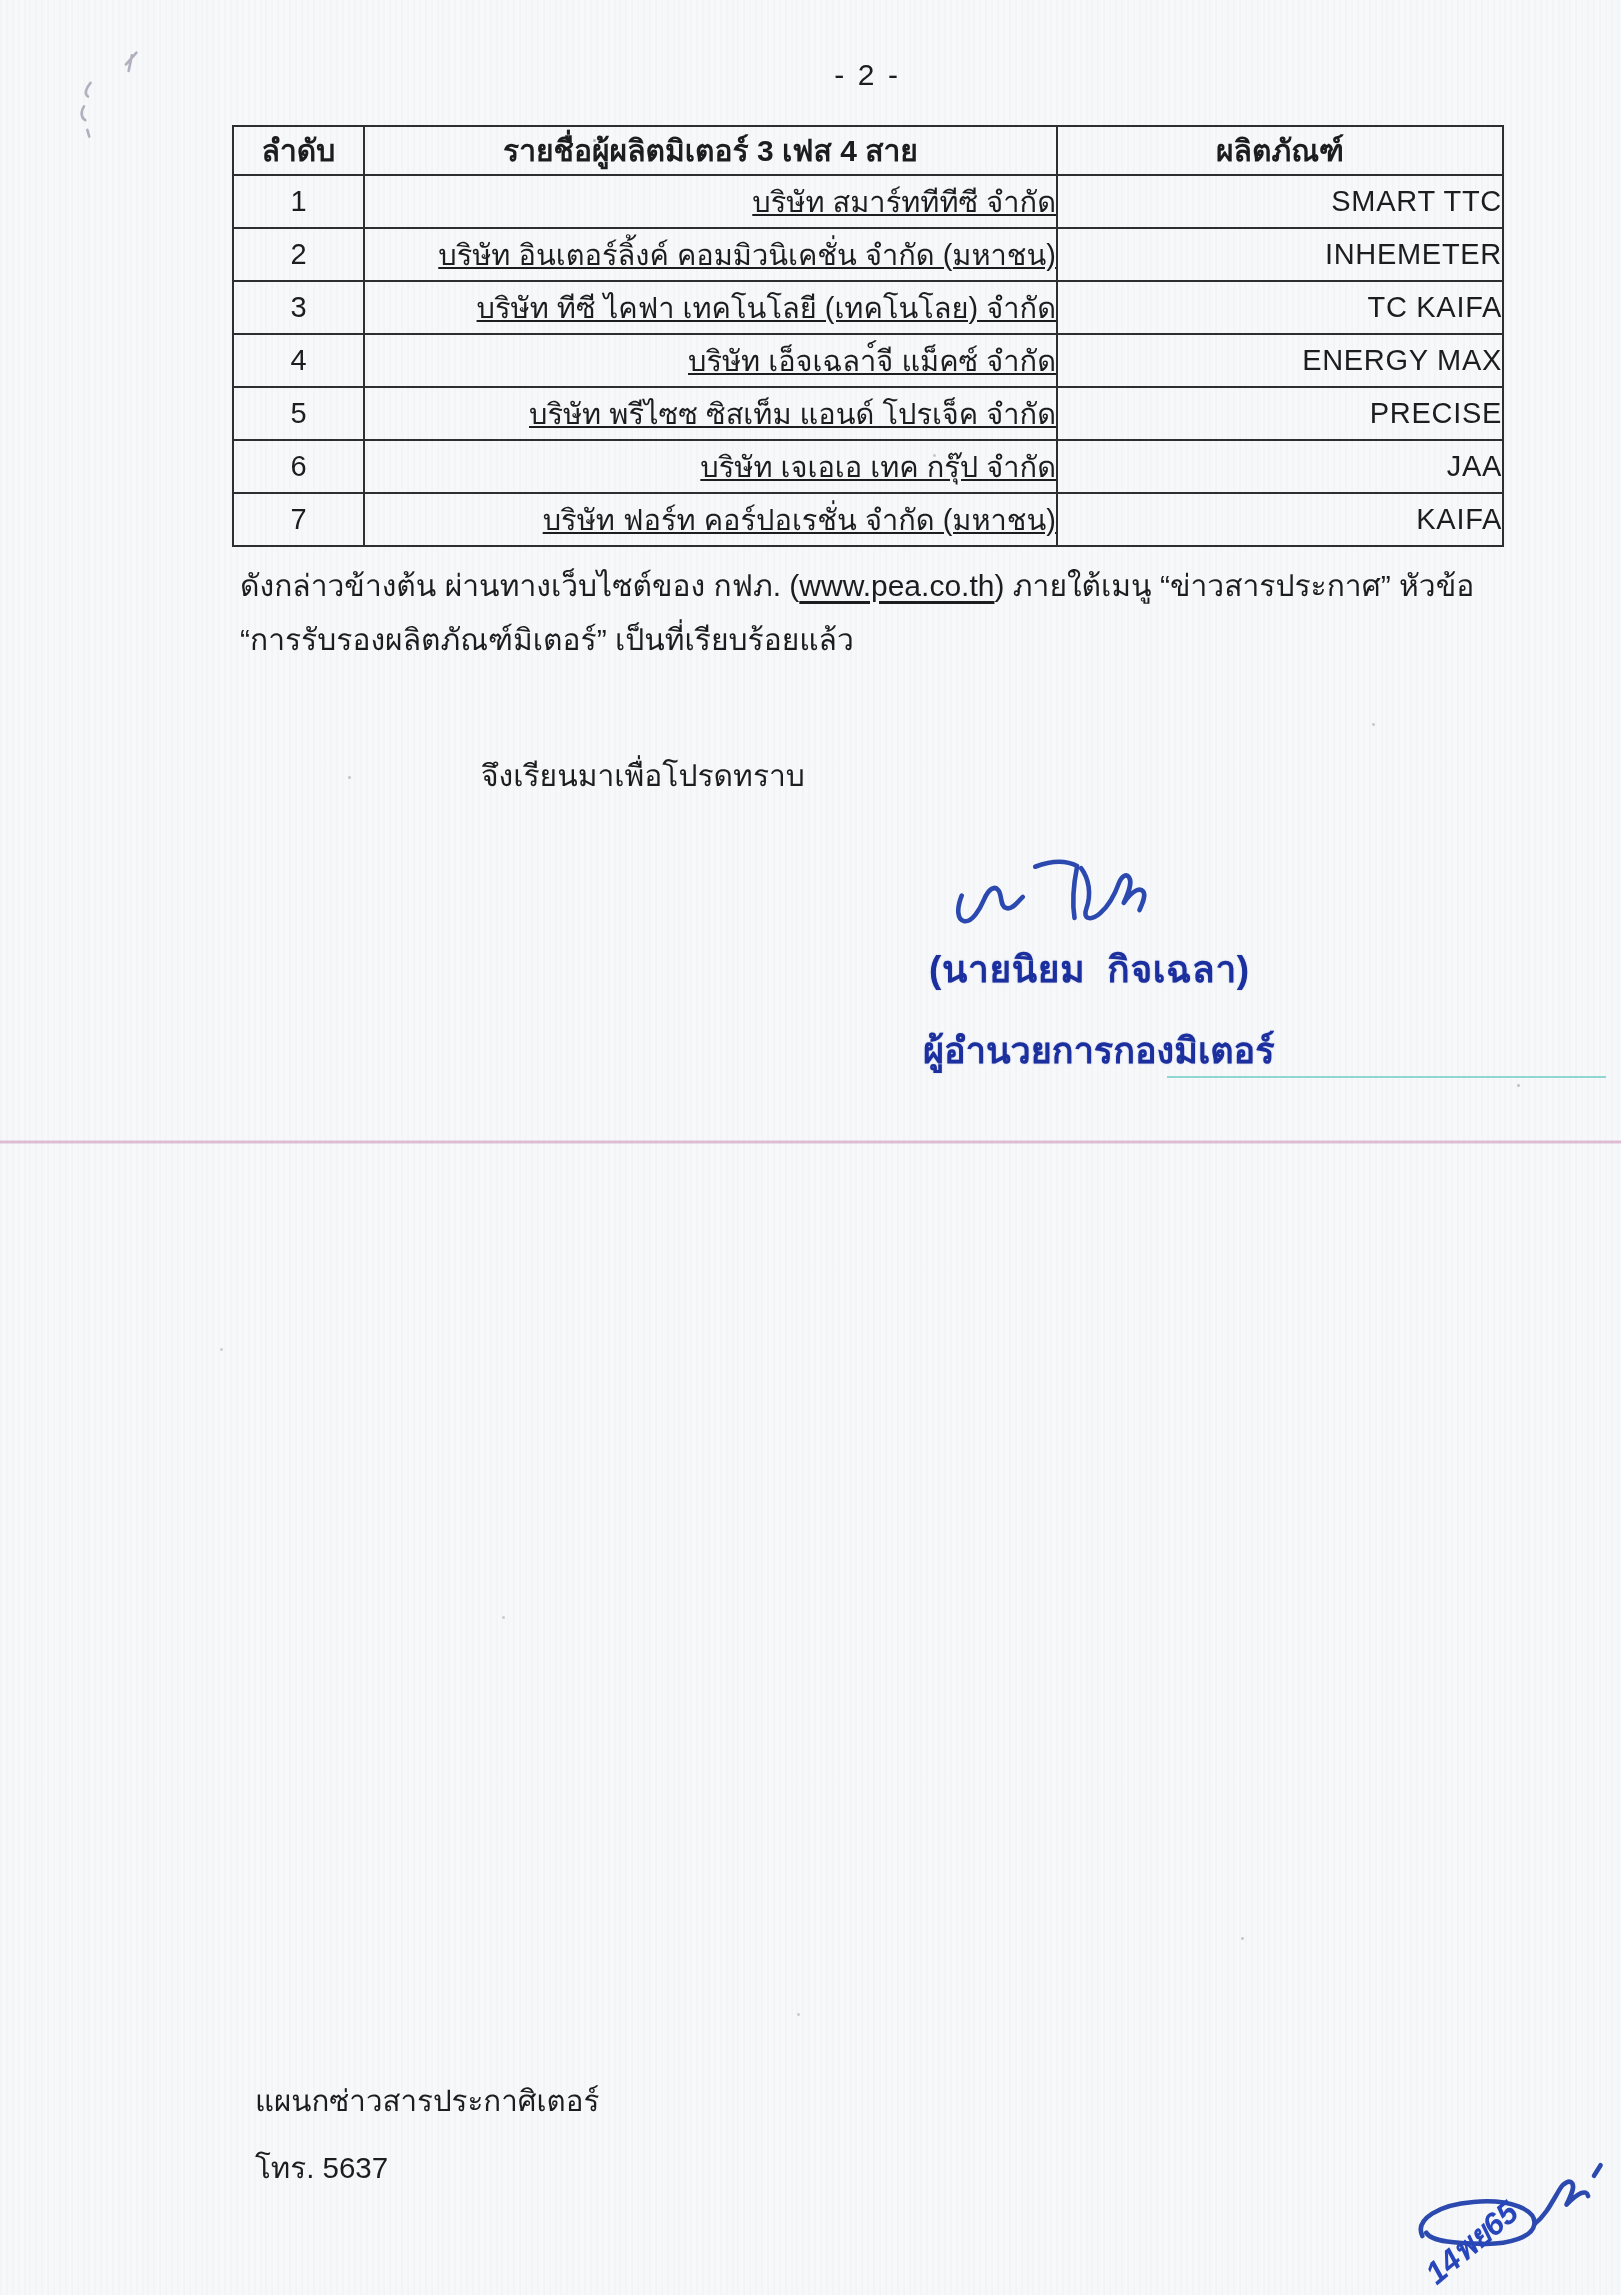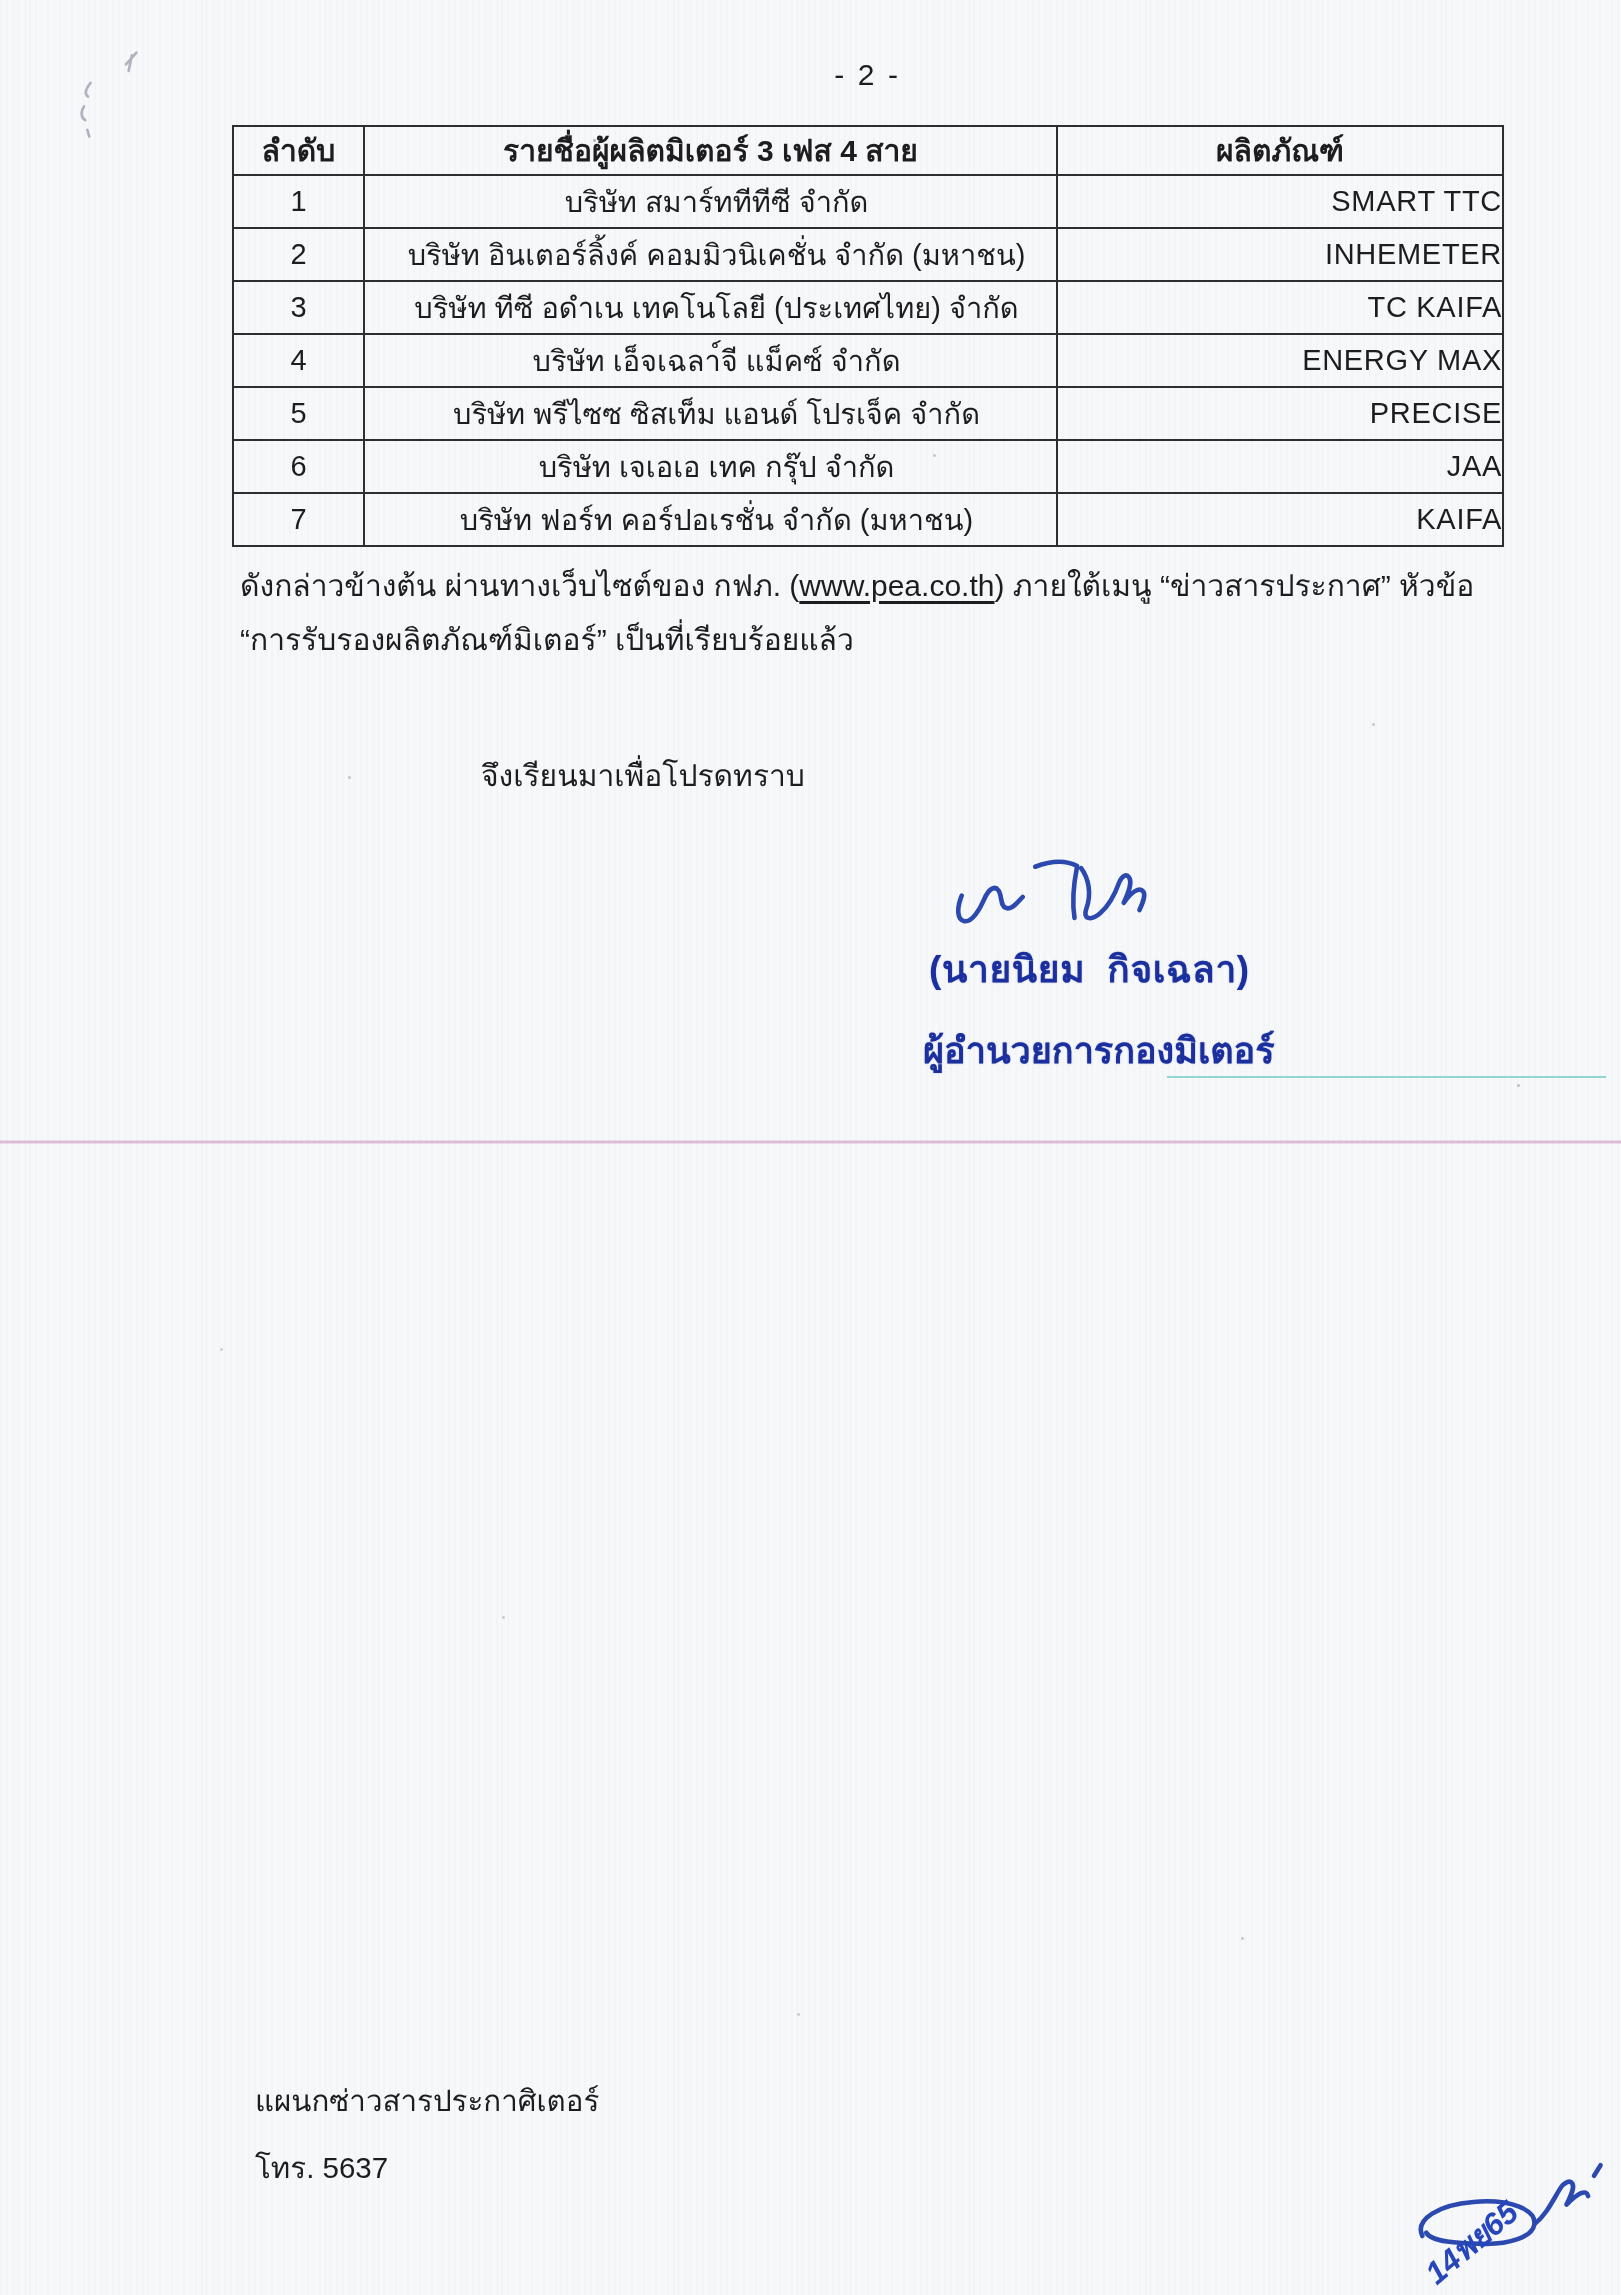--- a/index.html
+++ b/index.html
@@ -27,21 +27,21 @@
     border-radius:9px;
   }
   .doc-table th, .doc-table td {
     border:2px solid #2e2e30;
     vertical-align:middle;
     overflow:hidden; white-space:nowrap;
   }
   .doc-table thead th { height:49px; font-size:30px; font-weight:700; text-align:center; }
   .doc-table tbody td { height:53px; font-size:29px; font-weight:400; }
   .doc-table td.c1 { text-align:center; }
-  .doc-table td.c2 { text-align:center; padding-left:12px; }
+  .doc-table td.c2 { text-align:right; padding-left:12px;text-decoration:underline; }
   .doc-table td.c3 { text-align:right; letter-spacing:0.7px; }
 
   .para {
     left:240px; top:559px; width:1241px;
     font-size:30px;
   }
   .para-line { height:54px; line-height:54px; white-space:nowrap; }
   .para-line.indent { padding-left:231px; }
   .url-link { text-decoration:underline; text-underline-offset:4.6px; color:#1d1d1f; cursor:pointer;text-align:center; }
 
@@ -128,21 +128,21 @@
         <td class="c2">บริษัท สมาร์ททีทีซี จำกัด</td>
         <td class="c3">SMART TTC</td>
       </tr>
       <tr>
         <td class="c1">2</td>
         <td class="c2">บริษัท อินเตอร์ลิ้งค์ คอมมิวนิเคชั่น จำกัด (มหาชน)</td>
         <td class="c3">INHEMETER</td>
       </tr>
       <tr>
         <td class="c1">3</td>
-        <td class="c2">บริษัท ทีซี อดำเน เทคโนโลยี (ประเทศไทย) จำกัด</td>
+        <td class="c2">บริษัท ทีซี ไคฟา เทคโนโลยี (เทคโนโลย) จำกัด</td>
         <td class="c3">TC KAIFA</td>
       </tr>
       <tr>
         <td class="c1">4</td>
         <td class="c2">บริษัท เอ็จเฉลา์จี แม็คซ์ จำกัด</td>
         <td class="c3">ENERGY MAX</td>
       </tr>
       <tr>
         <td class="c1">5</td>
         <td class="c2">บริษัท พรีไซซ ซิสเท็ม แอนด์ โปรเจ็ค จำกัด</td>

